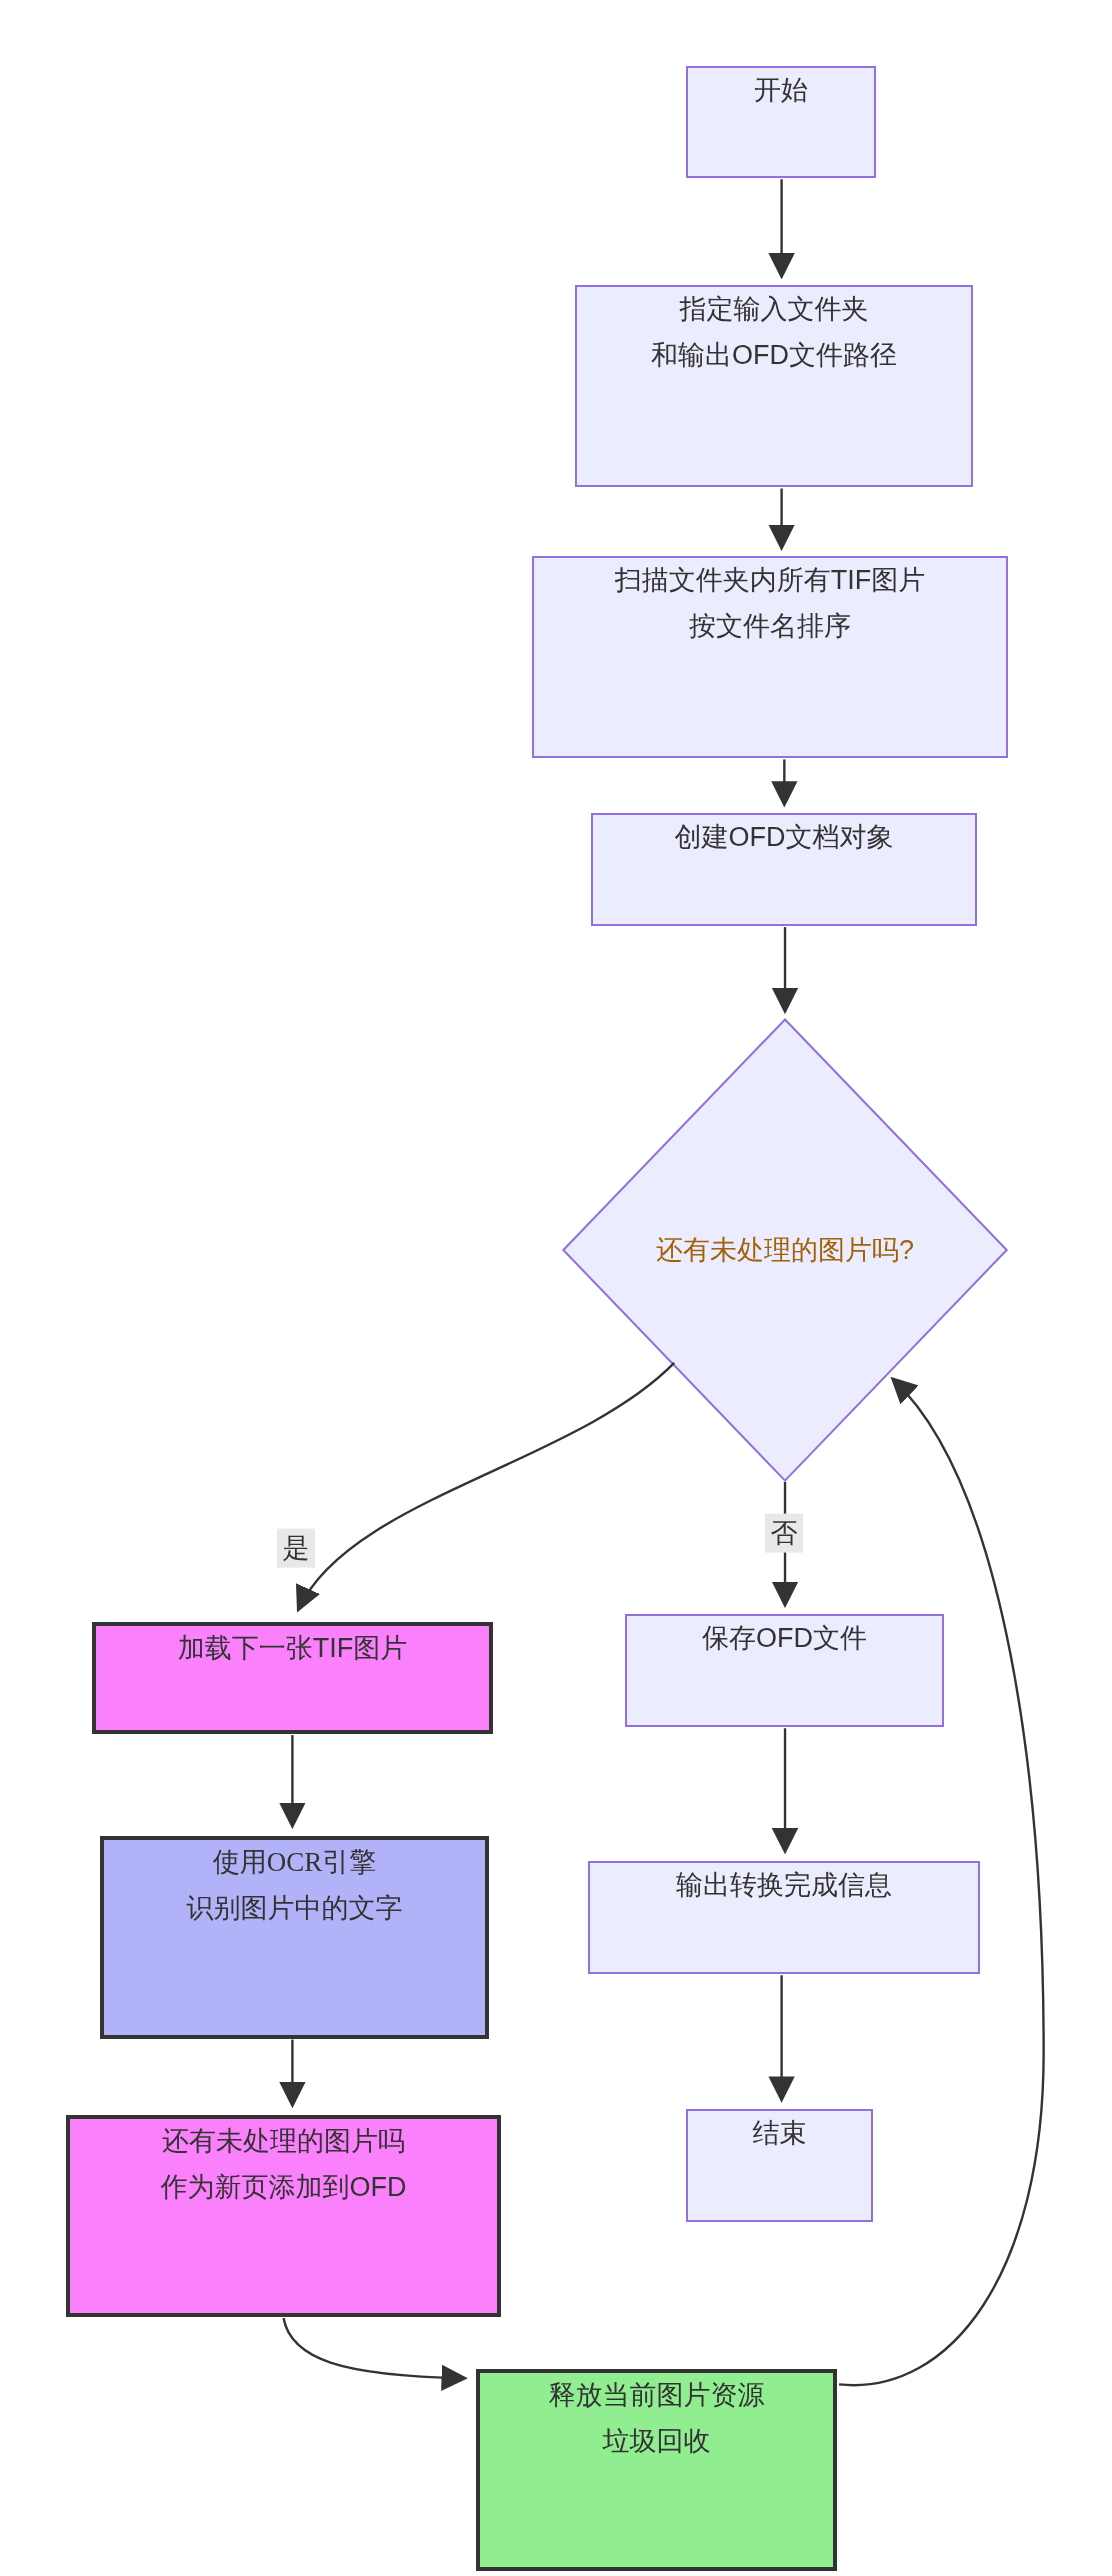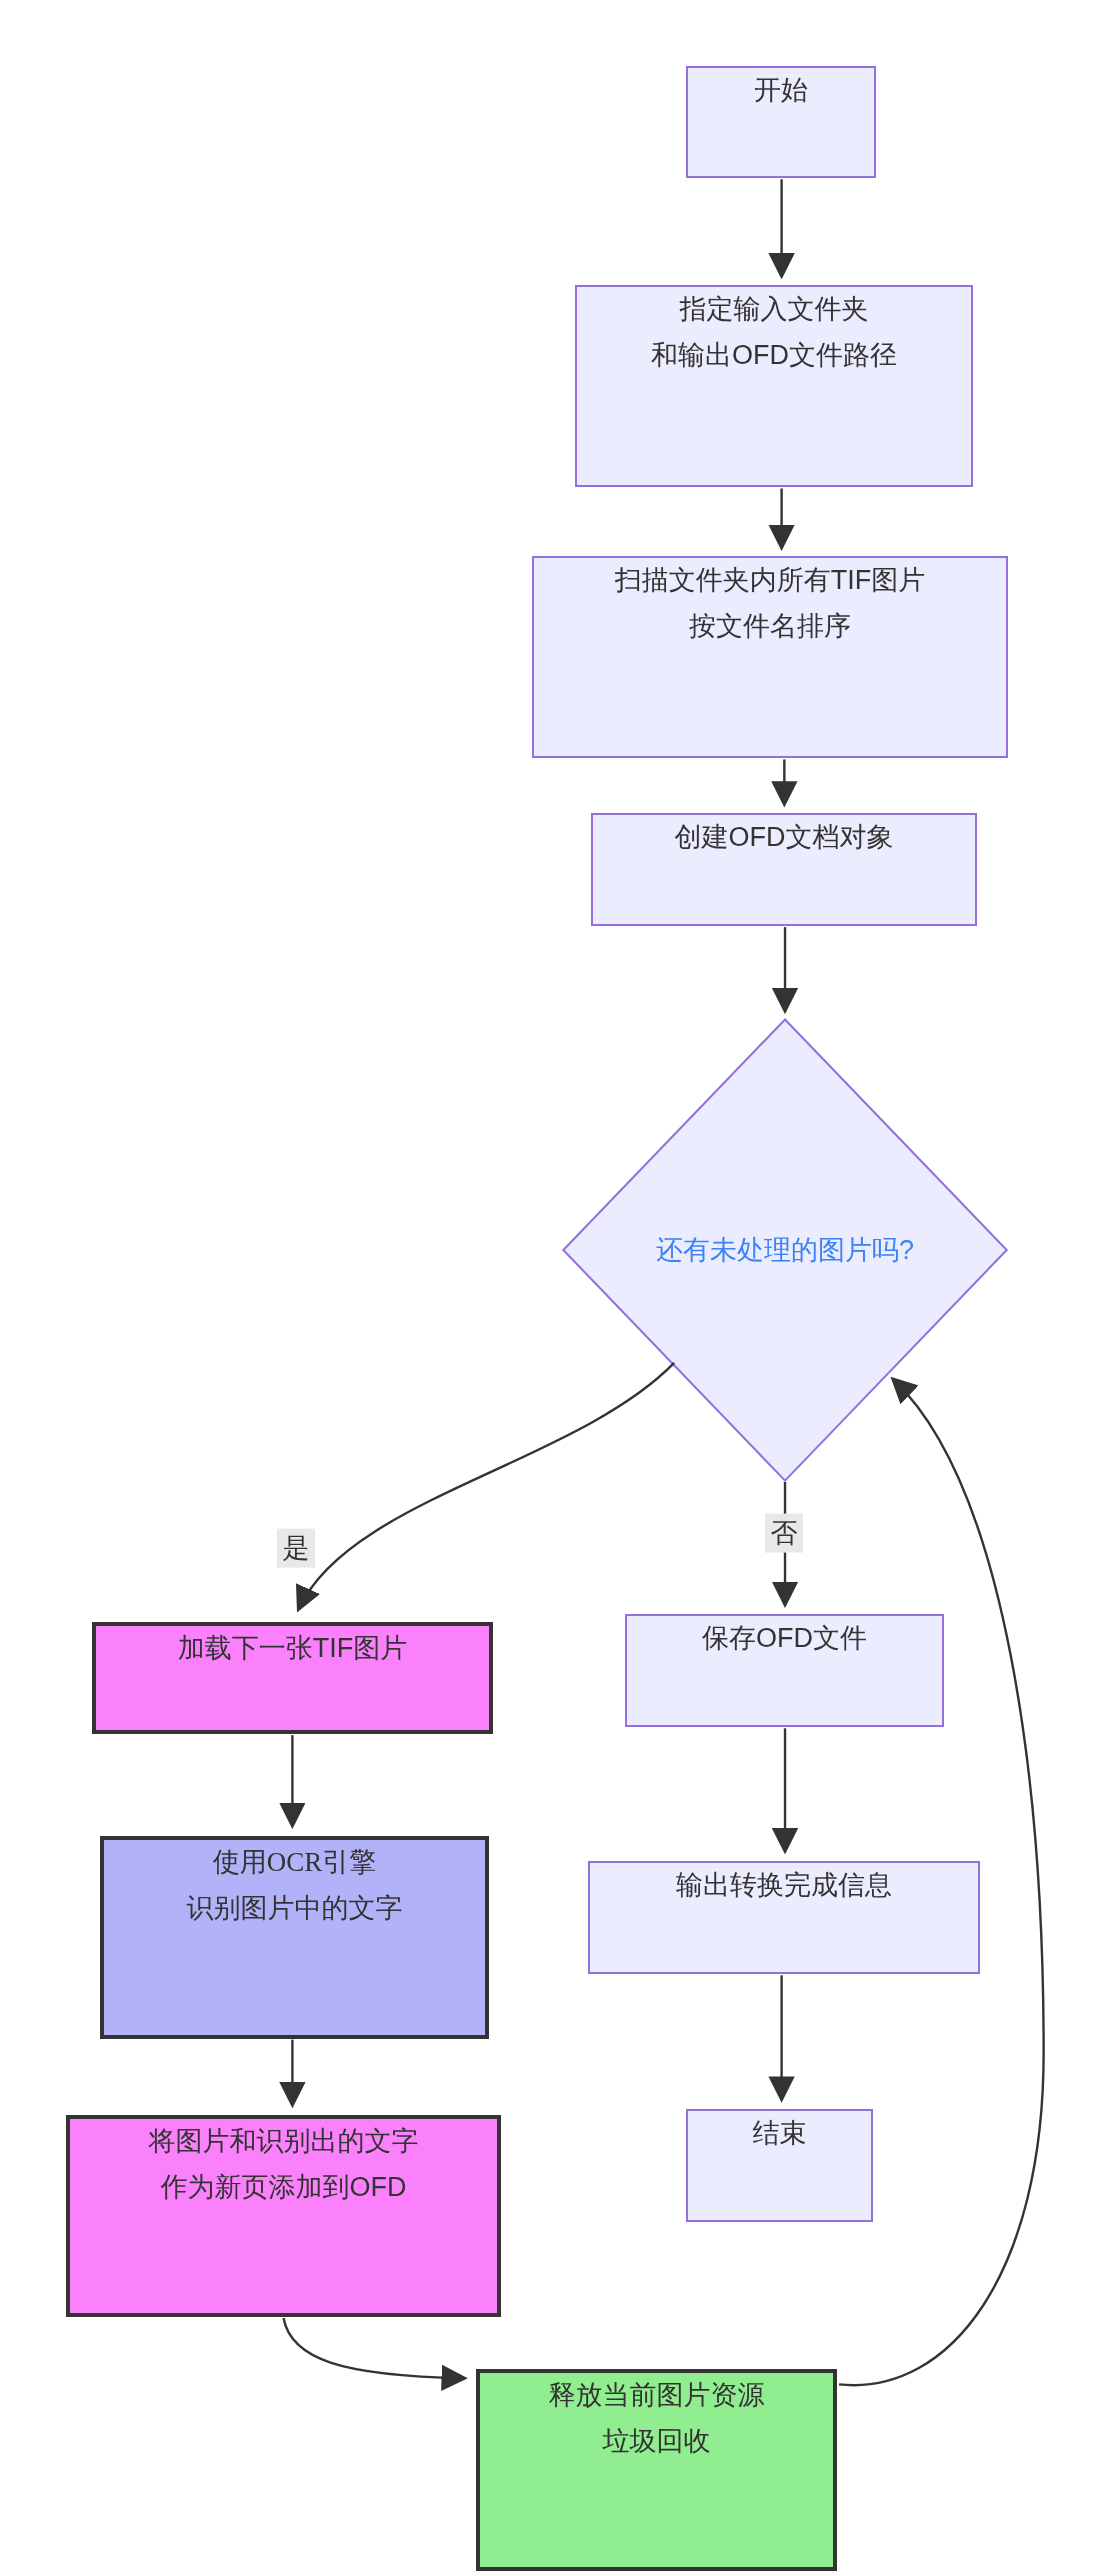--- a/index.html
+++ b/index.html
@@ -44,21 +44,21 @@
   }
   .green {
     background: #90EE90;
     border: 4.8px solid #333333;
   }
   .diamond-label {
     position: absolute;
     transform: translate(-50%, -50%);
     font-size: 27px;
     white-space: nowrap;
-    color: #3b82f6;
+    color: #a16207;
   }
   .edge-label {
     position: absolute;
     transform: translate(-50%, -50%);
     background: #E8E8E8;
     padding: 1.4px 5.5px;
     font-size: 27px;
     color: #333333;
   }
 </style>
@@ -115,21 +115,21 @@
   <div class="node pink" style="left:92px; top:1622px; width:401px; height:112px;">
     <div>加载下一张TIF图片</div>
   </div>
 
   <div class="node periwinkle" style="left:100px; top:1836px; width:389px; height:203px;">
     <div>使用OCR引擎</div>
     <div>识别图片中的文字</div>
   </div>
 
   <div class="node pink" style="left:66px; top:2115px; width:435px; height:202px;">
-    <div>将图片和识别出的文字</div>
+    <div>还有未处理的图片吗</div>
     <div>作为新页添加到OFD</div>
   </div>
 
   <div class="node green" style="left:476px; top:2369px; width:361px; height:202px;">
     <div>释放当前图片资源</div>
     <div>垃圾回收</div>
   </div>
 
   <div class="node lavender" style="left:625px; top:1614px; width:319px; height:113px;">
     <div>保存OFD文件</div>

